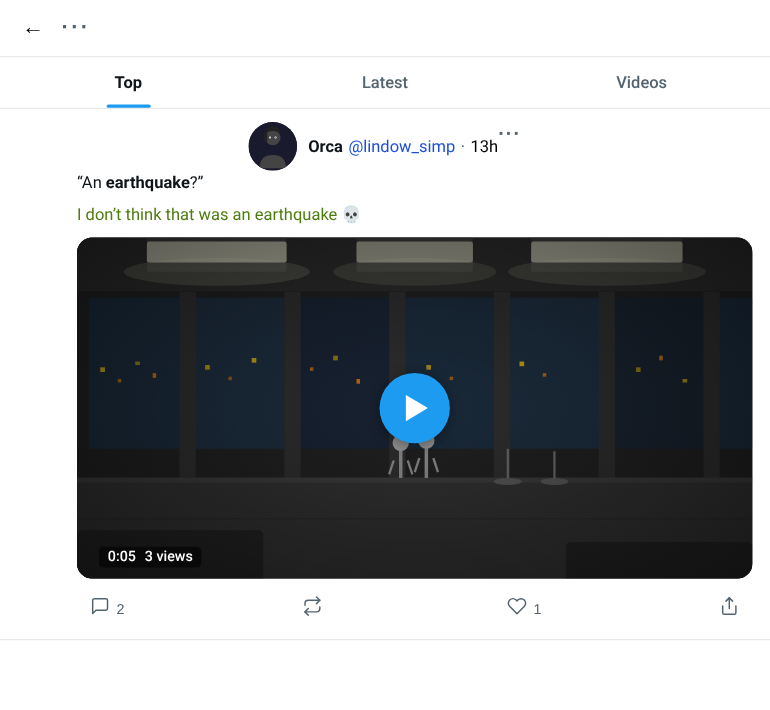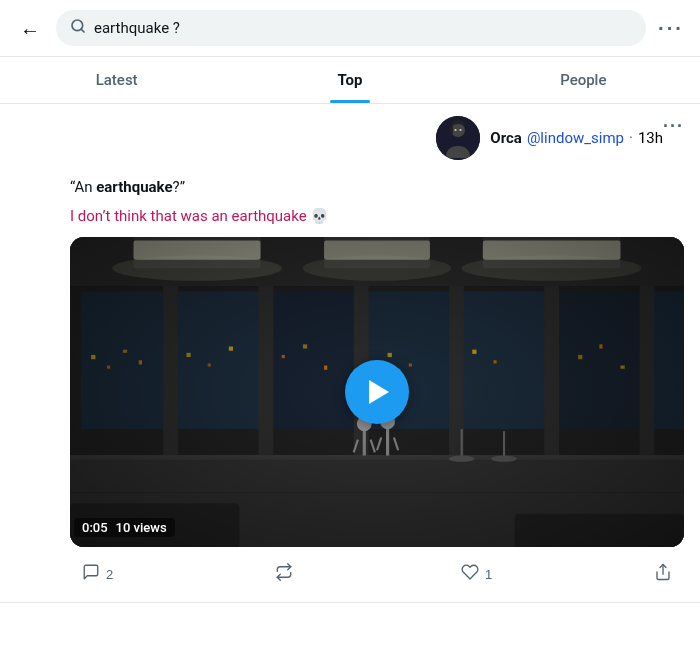--- a/index.html
+++ b/index.html
@@ -91,21 +91,21 @@
     }
 
     
     .tweet {
       padding: 12px 16px;
       border-bottom: 1px solid #e7e7e7;
     }
     .tweet-header {
       display: flex;
       align-items: flex-start;
-      justify-content: flex-end;
+      justify-content: center;
     }
     .tweet-user {
       display: flex;
       align-items: center;
       gap: 10px;
     }
     .avatar {
       width: 44px;
       height: 44px;
       border-radius: 50%;
@@ -149,35 +149,35 @@
       font-size: 18px;
       cursor: pointer;
       background: none;
       border: none;
       font-weight: bold;
       letter-spacing: 1px;
     }
 
     
     .tweet-content {
-      margin-top: 16px;
+      margin-top: 0;
       margin-left: 54px;
     }
     .tweet-text {
       font-size: 15px;
       color: #0f1419;
       line-height: 1.5;
       margin-bottom: 6px;
     }
     .tweet-text .bold {
       font-weight: 700;
     }
     .tweet-text-second {
       font-size: 15px;
-      color: #be185d;
+      color: #4d7c0f;
       line-height: 1.5;
       margin-bottom: 10px;
     }
 
     
     .video-thumb {
       border-radius: 14px;
       overflow: hidden;
       position: relative;
       width: 100%;
@@ -209,21 +209,21 @@
       border-top: 12px solid transparent;
       border-bottom: 12px solid transparent;
       border-left: 20px solid #fff;
       margin-left: 4px;
     }
 
     
     .video-info {
       position: absolute;
       bottom: 10px;
-      left: 4px;
+      left: 20px;
       color: #fff;
       font-size: 13px;
       font-weight: 500;
       background: rgba(0,0,0,0.55);
       padding: 2px 8px;
       border-radius: 4px;
       display: flex;
       align-items: center;
       gap: 8px;
     }
@@ -250,41 +250,32 @@
       font-size: 18px;
     }
 
     
   </style>
 </head>
 <body>
 
 <div class="header">
   <button class="back-btn">←</button>
-  <div class="search-bar">
-    <span class="search-icon-wrap">
-      <svg width="16" height="16" viewBox="0 0 24 24" fill="none" stroke="#536471" stroke-width="2.5" stroke-linecap="round" stroke-linejoin="round">
-        <circle cx="11" cy="11" r="8"></circle>
-        <line x1="21" y1="21" x2="16.65" y2="16.65"></line>
-      </svg>
-    </span>
-    <span class="search-input-display">earthquake ?</span>
-  </div>
   <button class="more-btn">···</button>
 </div>
 
 <div class="tabs">
-  <div class="tab">
-    <span>Latest</span>
-  </div>
   <div class="tab active">
     <span>Top</span>
   </div>
   <div class="tab">
-    <span>People</span>
+    <span>Latest</span>
+  </div>
+  <div class="tab">
+    <span>Videos</span>
   </div>
 </div>
 
 <div class="tweet">
   <div class="tweet-header">
     <div class="tweet-user">
 
       <div class="avatar">
         <svg viewBox="0 0 44 44" xmlns="http://www.w3.org/2000/svg">
           <rect width="44" height="44" fill="#1a1a2e"></rect>
@@ -408,21 +399,21 @@
       </svg>
 
       
       <div class="play-btn">
         <div class="play-triangle"></div>
       </div>
 
       
       <div class="video-info">
         <span>0:05</span>
-        <span>10 views</span>
+        <span>3 views</span>
       </div>
     </div>
 
     <div class="tweet-actions">
 
       <button class="action-btn">
         <span class="action-icon">
           <svg width="18" height="18" viewBox="0 0 24 24" fill="none" stroke="#536471" stroke-width="1.8" stroke-linecap="round" stroke-linejoin="round">
             <path d="M21 15a2 2 0 0 1-2 2H7l-4 4V5a2 2 0 0 1 2-2h14a2 2 0 0 1 2 2z"></path>
           </svg>

